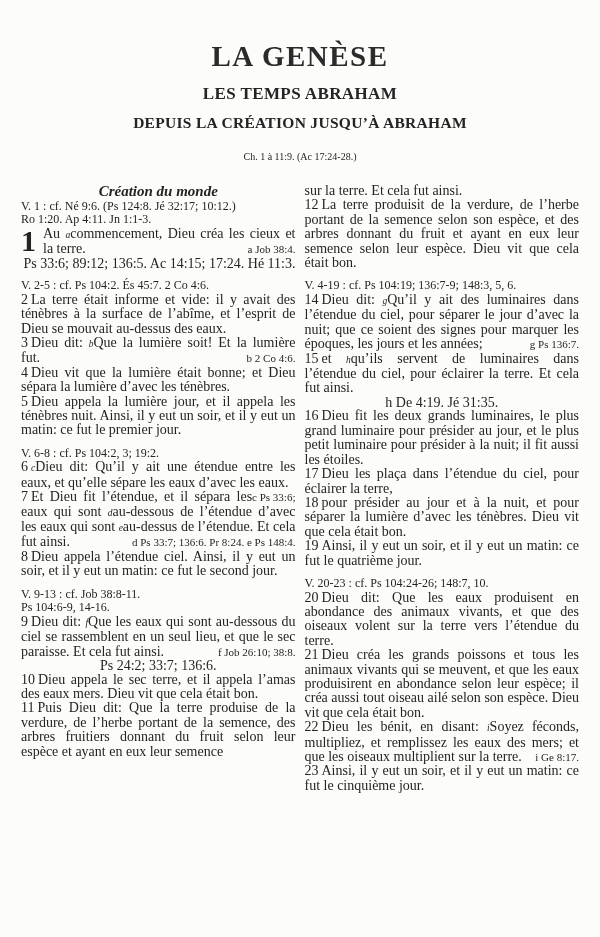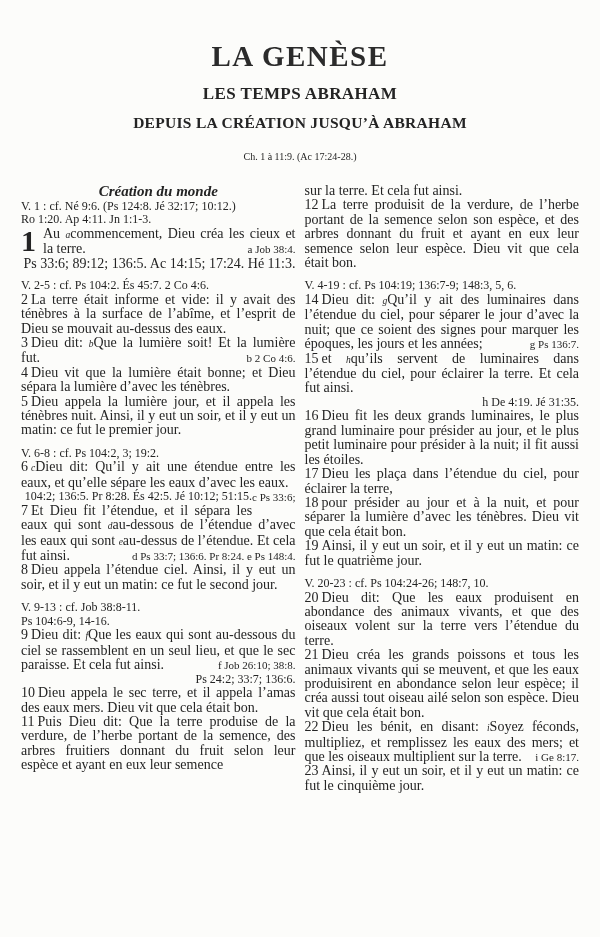--- a/index.html
+++ b/index.html
@@ -41,21 +41,21 @@
 
   
   .sec-heading {
     font-style: italic; font-weight: 700;
     text-align: center;
     font-size: 15px; line-height: 15.5px;
   }
   .refblock { font-size: 12px; line-height: 13.6px; }
   .vref  { }
   .xref_center { text-align: right; font-size: 14px; }
-  .xref_right  { text-align: right;  font-size: 12px; }
+  .xref_right  { text-align: center;  font-size: 14px; }
 
   .verse {
     margin: 0;
     text-align: justify;
     font-size: 14px; line-height: 14.4px;
     hyphens: auto; -webkit-hyphens: auto;
   }
   .vnum { margin-right: 3px; }
   .supref { font-style: italic; font-size: 9.5px; }
   .xref { float: right; font-size: 11px; }
@@ -95,23 +95,20 @@
         </div>
         <p class="verse"><span class="vnum">2</span><span class="vtext">La terre était informe et vide: il y avait des ténèbres à la surface de l’abîme, et l’esprit de Dieu se mouvait au-dessus des eaux.</span></p>
         <p class="verse"><span class="vnum">3</span><span class="vtext">Dieu dit: </span><span class="supref">b</span><span class="vtext">Que la lumière soit! Et la lumière fut.</span><span class="xref">b 2 Co 4:6.</span></p>
         <p class="verse"><span class="vnum">4</span><span class="vtext">Dieu vit que la lumière était bonne; et Dieu sépara la lumière d’avec les ténèbres.</span></p>
         <p class="verse"><span class="vnum">5</span><span class="vtext">Dieu appela la lumière jour, et il appela les ténèbres nuit. Ainsi, il y eut un soir, et il y eut un matin: ce fut le premier jour.</span></p>
         <div class="spacer"></div>
         <div class="refblock vref">
           <div class="refline">V. 6-8 : cf. Ps 104:2, 3; 19:2.</div>
         </div>
         <p class="verse"><span class="vnum">6</span><span class="supref">c</span><span class="vtext">Dieu dit: Qu’il y ait une étendue entre les eaux, et qu’elle sépare les eaux d’avec les eaux.</span><span class="xref">c Ps 33:6;</span></p>
-        <div class="refblock xref_right">
-          <div class="refline">104:2; 136:5. Pr 8:28. És 42:5. Jé 10:12; 51:15.</div>
-        </div>
         <p class="verse"><span class="vnum">7</span><span class="vtext">Et Dieu fit l’étendue, et il sépara les eaux qui sont </span><span class="supref">d</span><span class="vtext">au-dessous de l’étendue d’avec les eaux qui sont </span><span class="supref">e</span><span class="vtext">au-dessus de l’étendue. Et cela fut ainsi.</span><span class="xref">d Ps 33:7; 136:6. Pr 8:24. e Ps 148:4.</span></p>
         <p class="verse"><span class="vnum">8</span><span class="vtext">Dieu appela l’étendue ciel. Ainsi, il y eut un soir, et il y eut un matin: ce fut le second jour.</span></p>
         <div class="spacer"></div>
         <div class="refblock vref">
           <div class="refline">V. 9-13 : cf. Job 38:8-11.</div>
           <div class="refline">Ps 104:6-9, 14-16.</div>
         </div>
         <p class="verse"><span class="vnum">9</span><span class="vtext">Dieu dit: </span><span class="supref">f</span><span class="vtext">Que les eaux qui sont au-dessous du ciel se rassemblent en un seul lieu, et que le sec paraisse. Et cela fut ainsi.</span><span class="xref">f Job 26:10; 38:8.</span></p>
         <div class="refblock xref_right">
           <div class="refline">Ps 24:2; 33:7; 136:6.</div>

